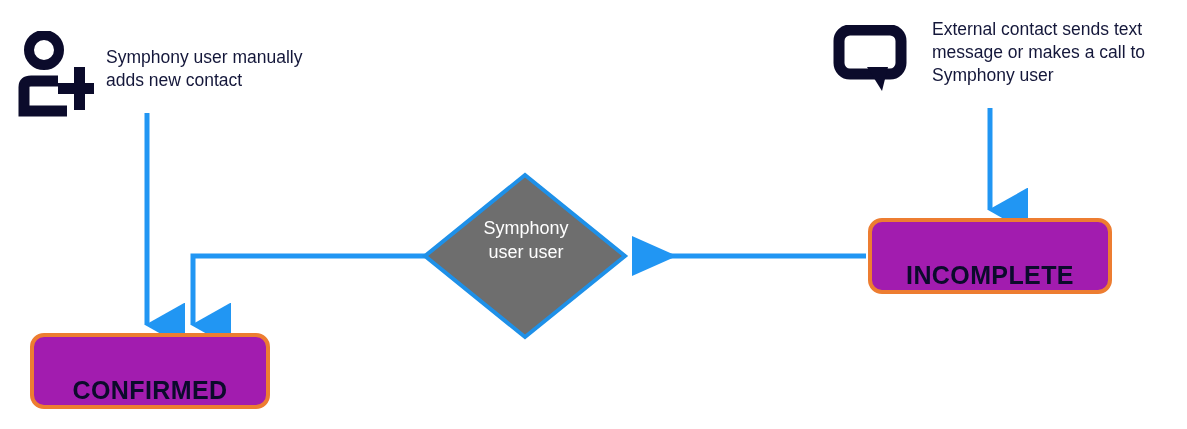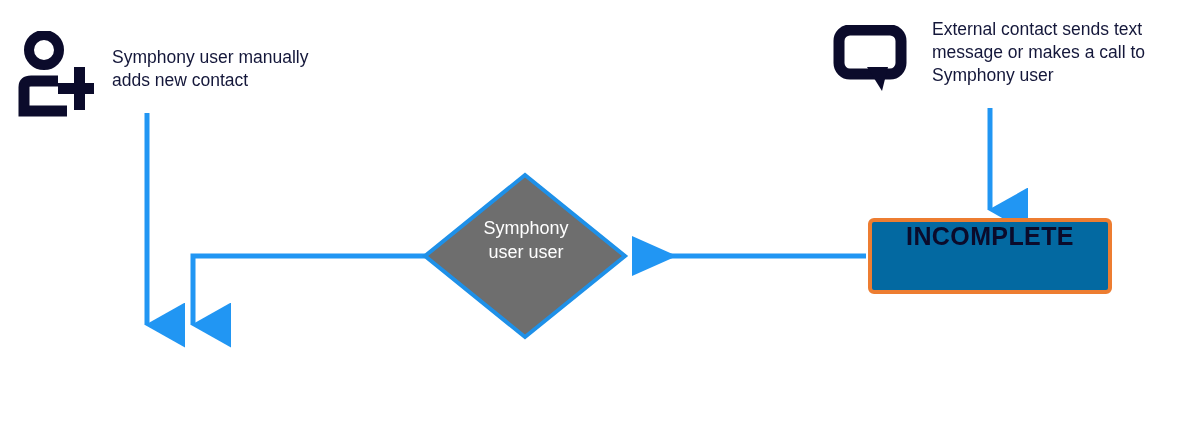--- a/index.html
+++ b/index.html
@@ -20,25 +20,25 @@
   .layer-svg {
     position: absolute;
     left: 0;
     top: 0;
     width: 1187px;
     height: 429px;
   }
   .node-box {
     position: absolute;
     box-sizing: border-box;
-    background: #0369a1;
+    background: #a21caf;
     border: 4px solid #ED7D31;
-    border-radius: 6px;
+    border-radius: 14px;
     display: flex;
-    align-items: flex-start;
+    align-items: flex-end;
     justify-content: center;
   }
   .node-box-label {
     font-size: 25px;
     font-weight: bold;
     color: #0B0B2B;
     letter-spacing: 0.4px;
     white-space: nowrap;
   }
   #node-confirmed {
@@ -53,21 +53,21 @@
     width: 244px;
     height: 76px;
   }
   .caption {
     position: absolute;
     font-size: 17.5px;
     line-height: 23px;
     color: #14173A;
   }
   #caption-left {
-    left: 112px;
+    left: 106px;
     top: 46px;
     width: 200px;
   }
   #caption-right {
     left: 932px;
     top: 18px;
     width: 245px;
   }
   .icon-wrap {
     position: absolute;
@@ -150,18 +150,21 @@
     <svg width="75" height="70" viewBox="0 0 75 70" xmlns="http://www.w3.org/2000/svg">
       <rect x="6" y="5" width="62" height="44" rx="11" ry="11" fill="none" stroke="#0B0B2B" stroke-width="11"></rect>
       <path d="M 34 42 L 55 42 L 49 66 Z" fill="#0B0B2B"></path>
     </svg>
   </div>
 
   <div class="caption" id="caption-left">Symphony user manually adds new contact</div>
 
   <div class="caption" id="caption-right">External contact sends text message or makes a call to Symphony user</div>
 
+  <div class="node-box" id="node-confirmed">
+    <span class="node-box-label">CONFIRMED</span>
+  </div>
 
   <div class="node-box" id="node-incomplete">
     <span class="node-box-label">INCOMPLETE</span>
   </div>
 
 </div>
 
 </body></html>

